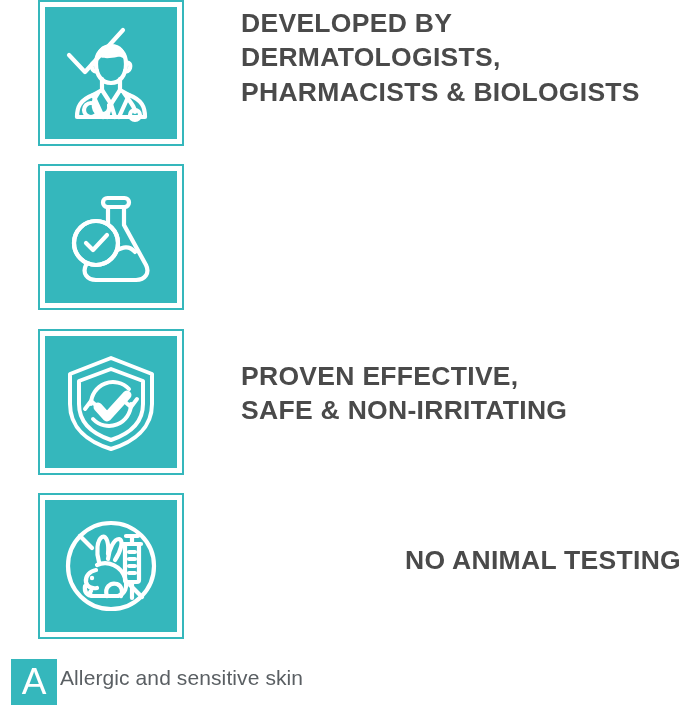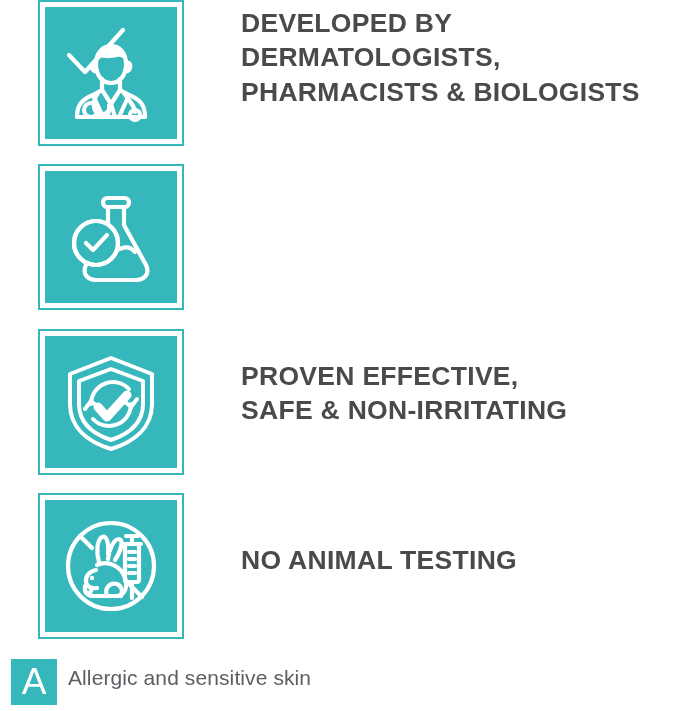--- a/index.html
+++ b/index.html
@@ -28,21 +28,21 @@
     left: 1px;
     width: 679px;
     display: flex;
     align-items: center;
   }
 
   
   .feature-row.r0 { top: 0px;   height: 148px; }
   .feature-row.r1 { top: 164px; height: 148px; }
   .feature-row.r2 { top: 329px; height: 148px; }
-  .feature-row.r3 { top: 493px; height: 148px; }
+  .feature-row.r3 { top: 493px; height: 148px; text-align: right; }
 
   
   .icon-frame {
     position: absolute;
     left: 37px;
     top: 0;
     width: 146px;
     height: 146px;
     box-sizing: border-box;
     border: 2px solid #35b7bc;
@@ -105,21 +105,21 @@
     color: #ffffff;
     font-size: 37px;
     font-weight: 400;
     line-height: 1;
     letter-spacing: 0px;
     position: relative;
     top: -1px;
   }
   .footer-caption {
     position: absolute;
-    left: 68px;
+    left: 60px;
     top: 9px;
     color: #5a5f63;
     font-size: 21px;
     font-weight: 400;
     letter-spacing: 0.1px;
   }
 </style>
 </head>
 <body>
 

